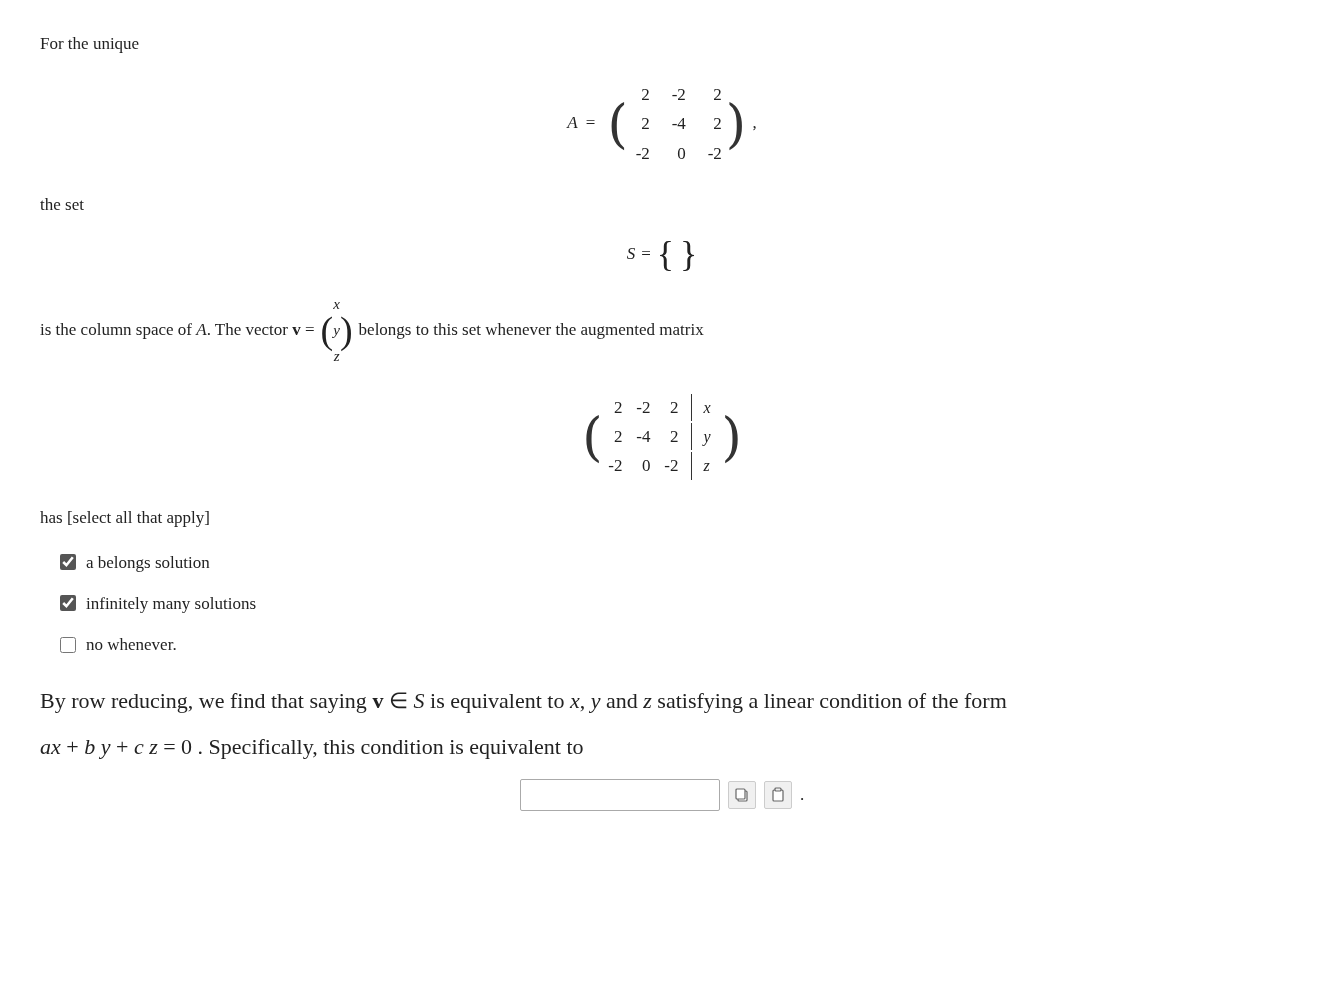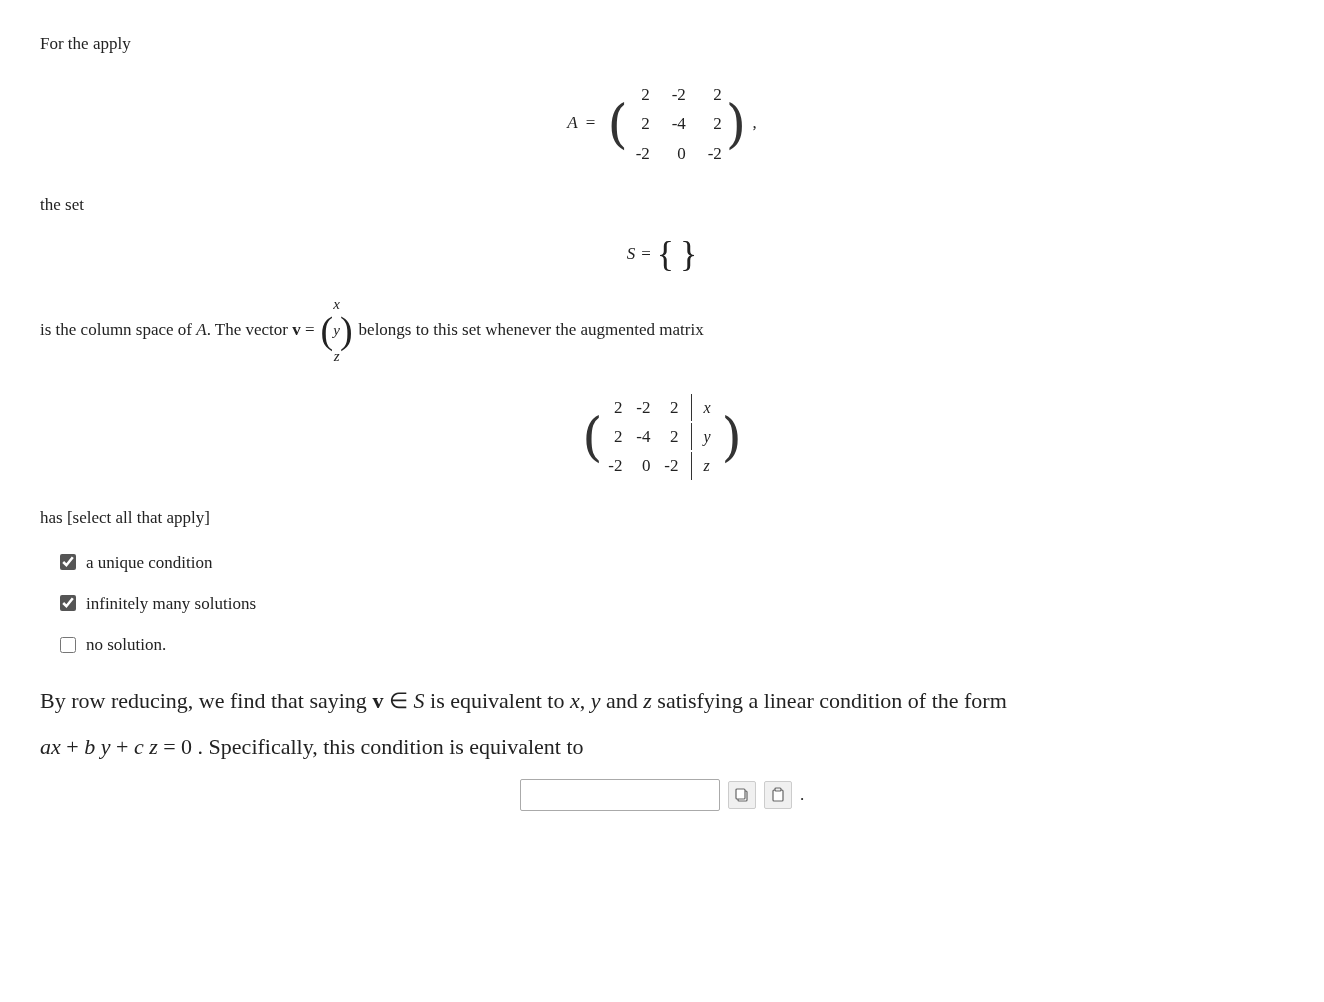--- a/index.html
+++ b/index.html
@@ -133,21 +133,21 @@
       font-size: 38px;
       line-height: 1;
       font-weight: 100;
     }
     .aug-cell { text-align: right; min-width: 16px; font-size: 17px; }
     .aug-var { text-align: left; min-width: 14px; font-style: italic; font-size: 16px; }
   </style>
 </head>
 <body>
 
-<p class="intro-text">For the apply</p>
+<p class="intro-text">For the unique</p>
 
 <div class="math-block">
   <span class="italic-math" style="margin-right:8px;">A</span>=
   <span style="margin-left:8px;" class="matrix-wrap">
     <span class="matrix-bracket left">(</span>
     <div class="matrix-grid">
       <span class="matrix-cell">2</span>
       <span class="matrix-cell">-2</span>
       <span class="matrix-cell">2</span>
       <span class="matrix-cell">2</span>
@@ -210,29 +210,29 @@
     </div>
     <span class="matrix-bracket right">)</span>
   </span>
 </div>
 
 <p class="section-text">has [select all that apply]</p>
 
 <div class="checkboxes-section">
   <div class="checkbox-item">
     <input type="checkbox" id="opt1" checked="" style="">
-    <label for="opt1">a unique condition</label>
+    <label for="opt1">a belongs solution</label>
   </div>
   <div class="checkbox-item">
     <input type="checkbox" id="opt2" checked="" style="">
     <label for="opt2">infinitely many solutions</label>
   </div>
   <div class="checkbox-item">
     <input type="checkbox" id="opt3" style="">
-    <label for="opt3">no solution.</label>
+    <label for="opt3">no whenever.</label>
   </div>
 </div>
 
 <div class="bottom-text">
   <p>
     By row reducing, we find that saying <span class="bold-math">v</span> ∈ <span class="italic-math">S</span> is equivalent to <span class="italic-math">x</span>, <span class="italic-math">y</span>  and <span class="italic-math">z</span> satisfying a linear condition of the form
   </p>
   <p style="margin-top:8px;">
     <span class="italic-math">a</span><span class="italic-math">x</span> + <span class="italic-math">b</span> <span class="italic-math">y</span> + <span class="italic-math">c</span> <span class="italic-math">z</span> = 0 . Specifically, this condition is equivalent to
   </p>

